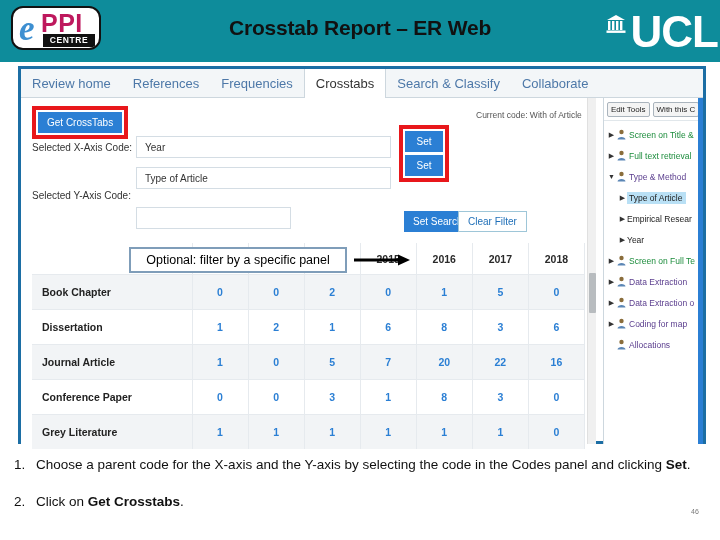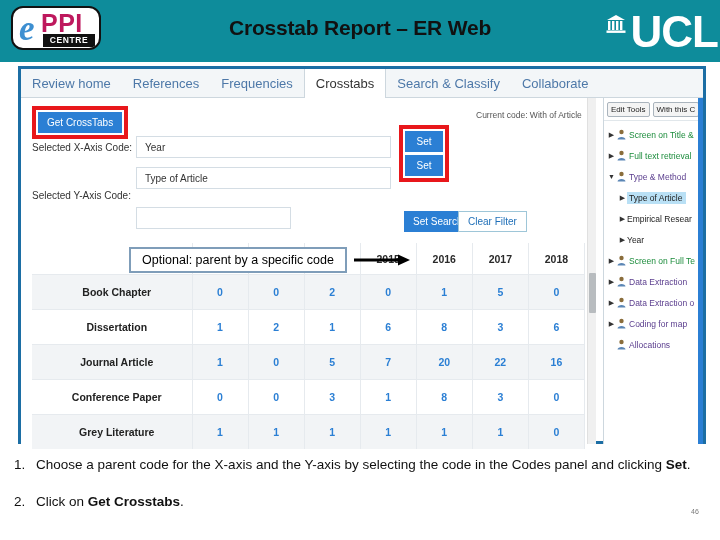--- a/index.html
+++ b/index.html
@@ -136,21 +136,21 @@
   table.xtab th {
     font-size: 10.5px; font-weight: bold; color: #2a2a2a; text-align: center;
     padding: 10px 0 9px 0; border-right: 1px solid #e6eaee; background: #ffffff;
   }
   table.xtab th.rowhead { border-right: 1px solid #e6eaee; }
   table.xtab td {
     text-align: center; padding: 11px 0; color: #2b7fd4; font-weight: bold;
     border-right: 1px solid #e6eaee; border-top: 1px solid #e6eaee;
   }
   table.xtab td.rowname {
-    text-align: center; padding-left: 10px; color: #222222; font-weight: bold;
+    text-align: left; padding-left: 10px; color: #222222; font-weight: bold;
     white-space: nowrap;
   }
   table.xtab tbody tr:nth-child(odd) td { background: #f2f4f6; }
   table.xtab tbody tr:nth-child(even) td { background: #ffffff; }
 
   
   .codes-panel {
     position: absolute; right: 0; top: 29px; width: 100px; height: 346px;
     background: #ffffff; border-left: 1px solid #cdd7de; overflow: hidden;
   }
@@ -433,21 +433,21 @@
               <path d="M1.5 10.5 C1.5 7 9.5 7 9.5 10.5 Z" fill="#5b86b5"></path>
             </svg>
           <span class="tree-label purple">Allocations</span>
         </div>
 
       </div>
     </div>
 
     <div class="vscroll-codes"></div>
 
-    <div class="callout">Optional: parent by a specific code</div>
+    <div class="callout">Optional: filter by a specific panel</div>
     <svg class="callout-arrow" viewBox="0 0 56 12">
       <line x1="0" y1="6" x2="44" y2="6" stroke="#000000" stroke-width="3.2"></line>
       <polygon points="44,0.5 56,6 44,11.5" fill="#000000"></polygon>
     </svg>
   </div>
 
   <div class="instructions">
     <div class="inst-line">
       <span class="inst-num">1.</span>
       <span class="inst-text"><span>Choose a parent code for the X-axis and the Y-axis by selecting the code in the Codes panel and clicking </span><b>Set</b><span>.</span></span>

